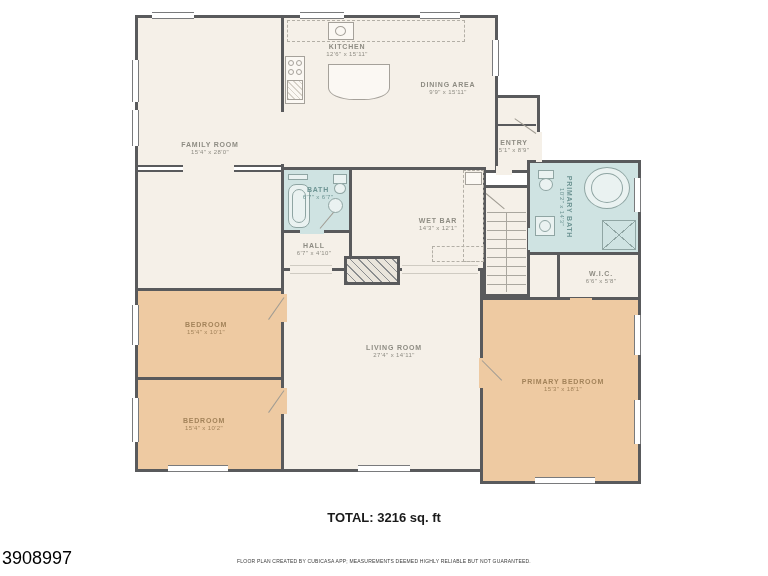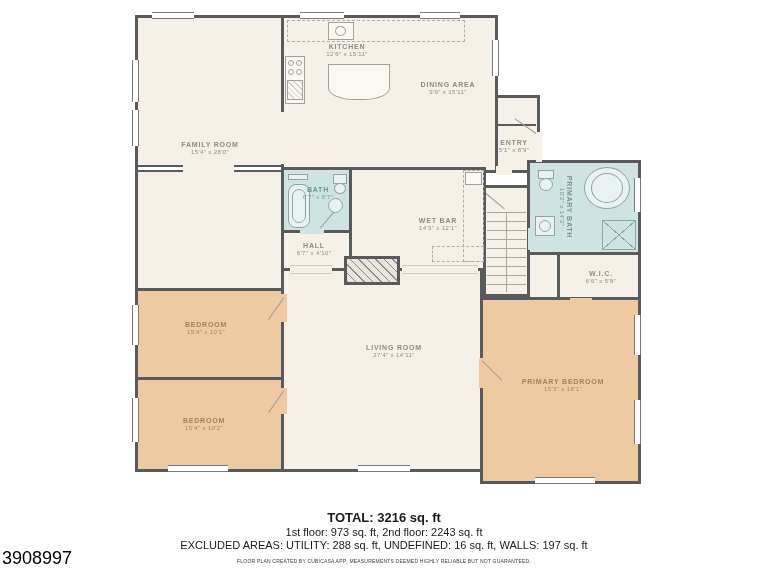--- a/index.html
+++ b/index.html
@@ -179,18 +179,16 @@
   <div class="rlabel lab-gray" style="left:394px;top:351px;">
     <div class="rname">LIVING ROOM</div>
     <div class="rdims">27'4" x 14'11"</div>
   </div>
   <div class="rlabel lab-tan" style="left:563px;top:385px;">
     <div class="rname">PRIMARY BEDROOM</div>
     <div class="rdims">15'3" x 18'1"</div>
   </div>
 
   <div class="summary sum-total" style="top:510px;">TOTAL: 3216 sq. ft</div>
-  <div class="summary sum-line" style="top:526px;">1st floor: 973 sq. ft, 2nd floor: 2243 sq. ft</div>
-  <div class="summary sum-line" style="top:539px;">EXCLUDED AREAS: UTILITY: 288 sq. ft, UNDEFINED: 16 sq. ft, WALLS: 197 sq. ft</div>
   <div class="summary sum-disc" style="top:558px;">FLOOR PLAN CREATED BY CUBICASA APP; MEASUREMENTS DEEMED HIGHLY RELIABLE BUT NOT GUARANTEED.</div>
   <div class="listing" style="left:2px;top:548px;">3908997</div>
 
 </div>
 
 </body></html>

